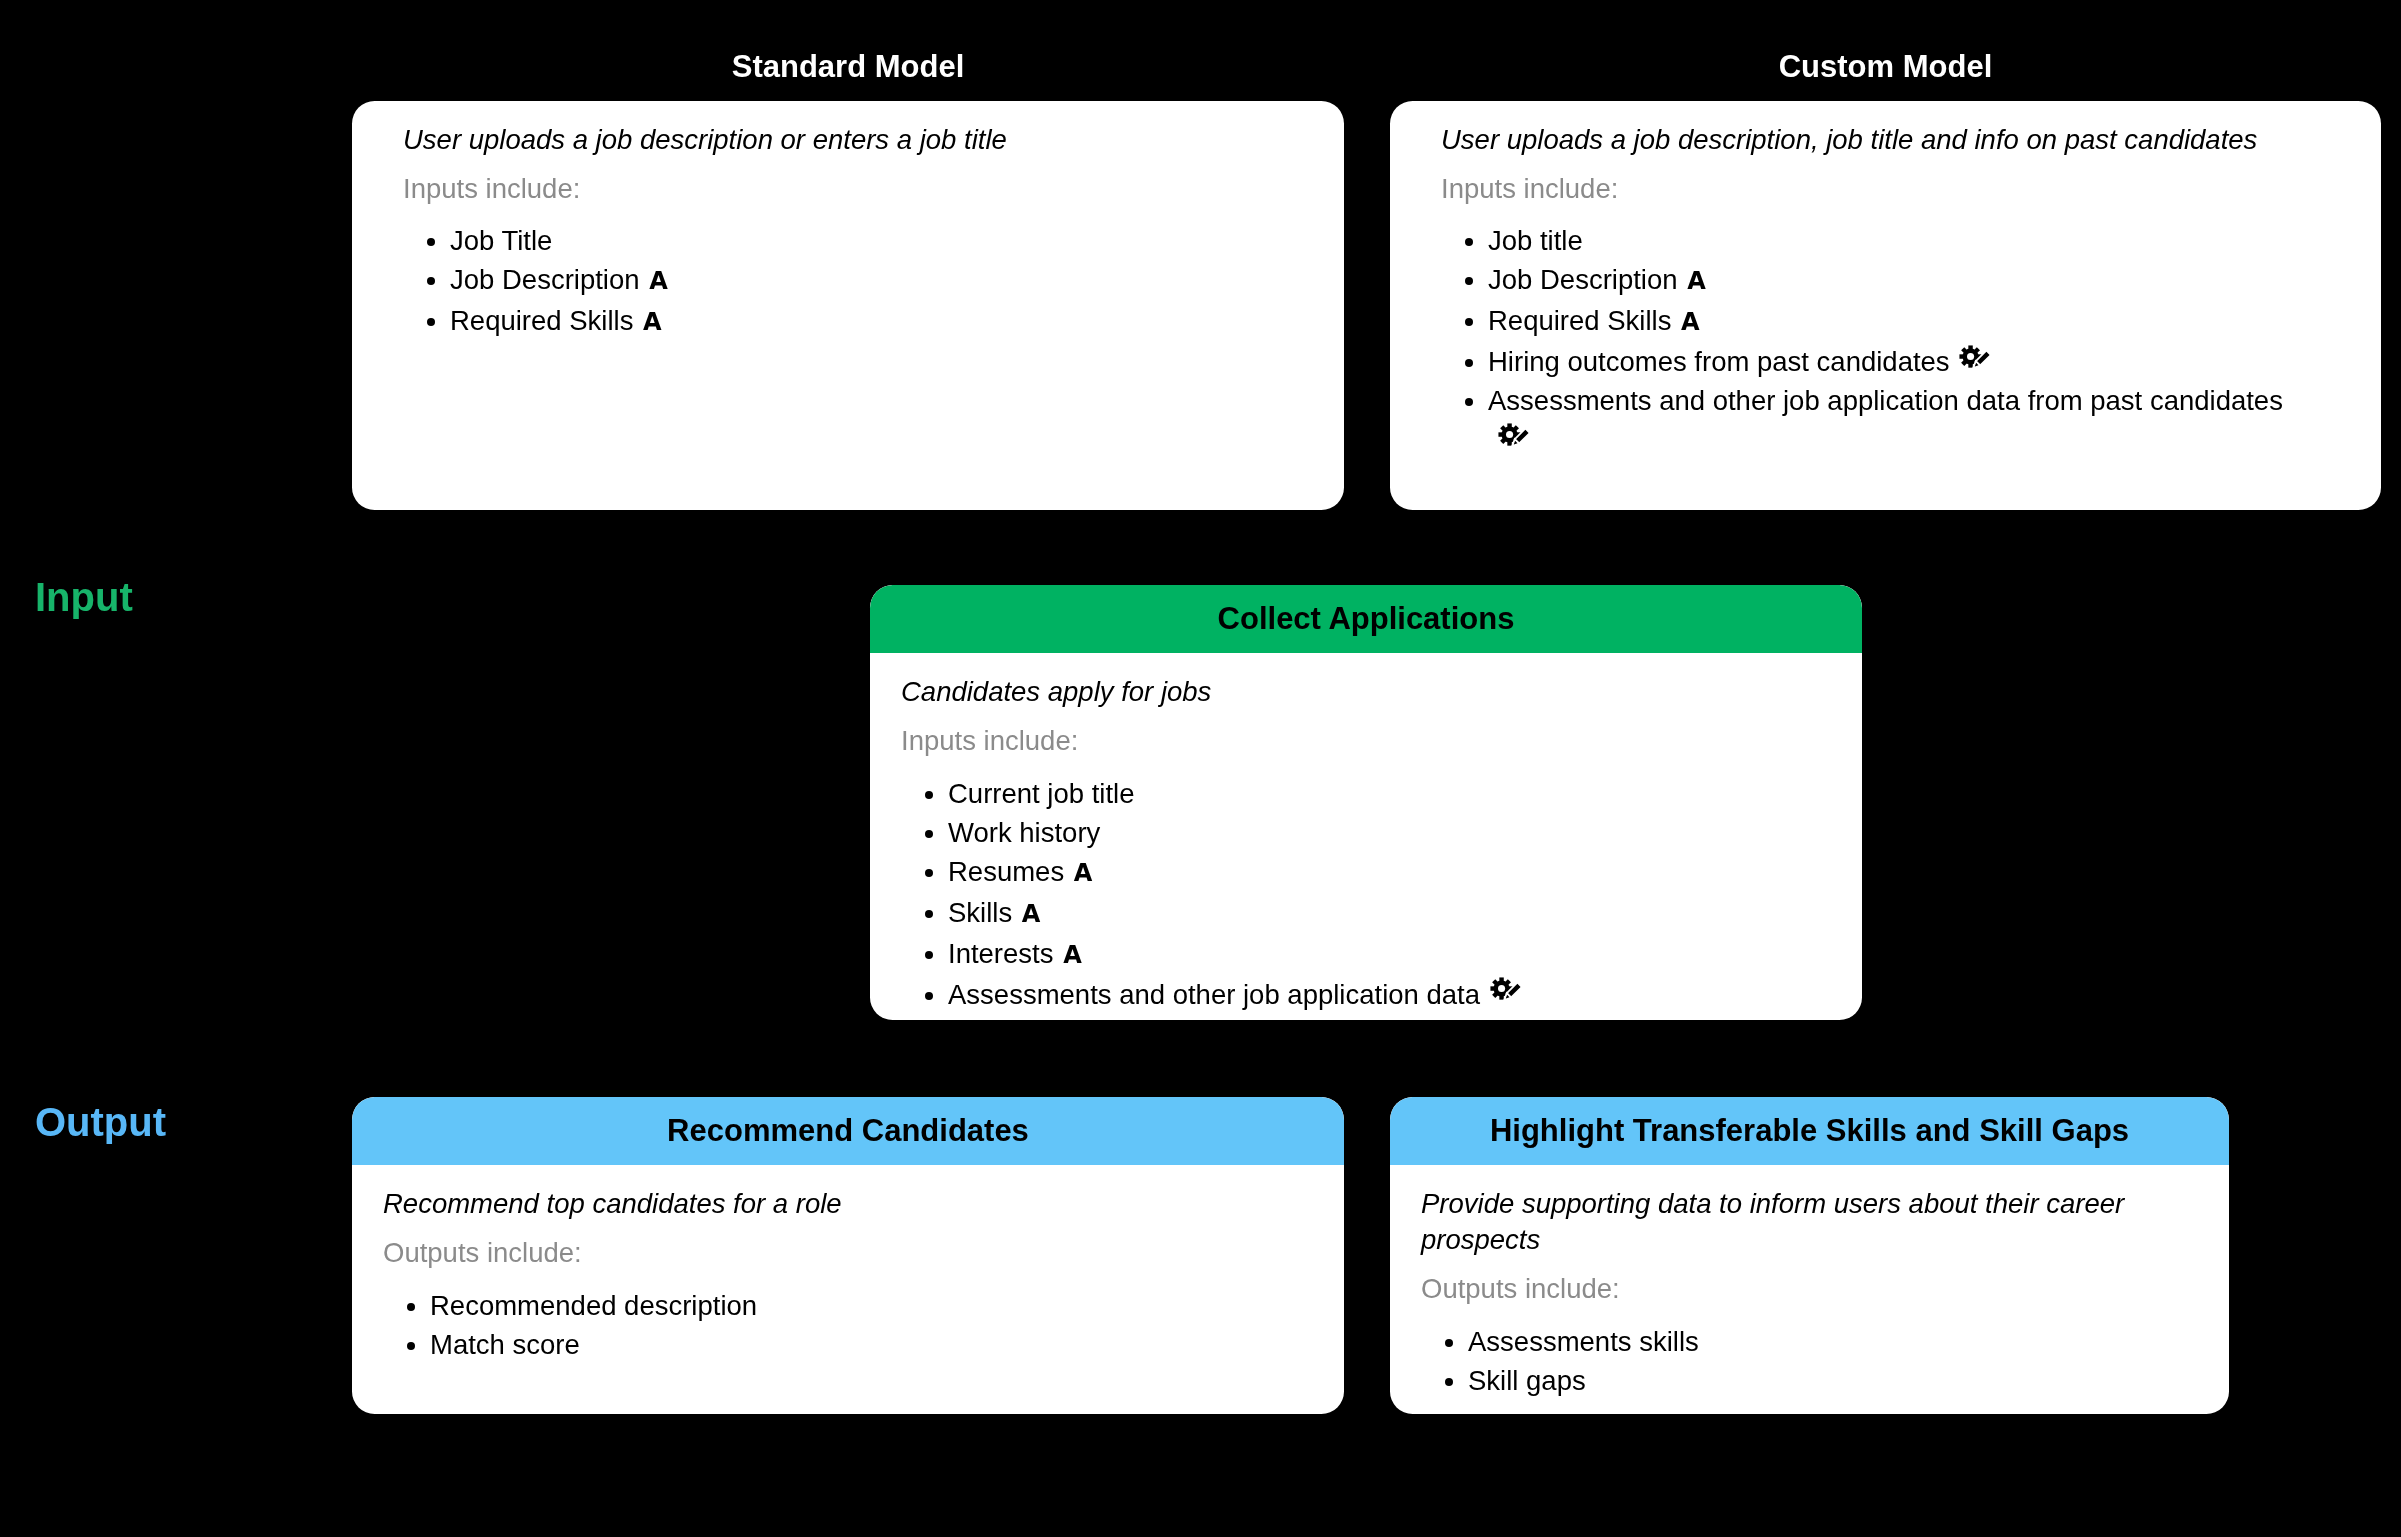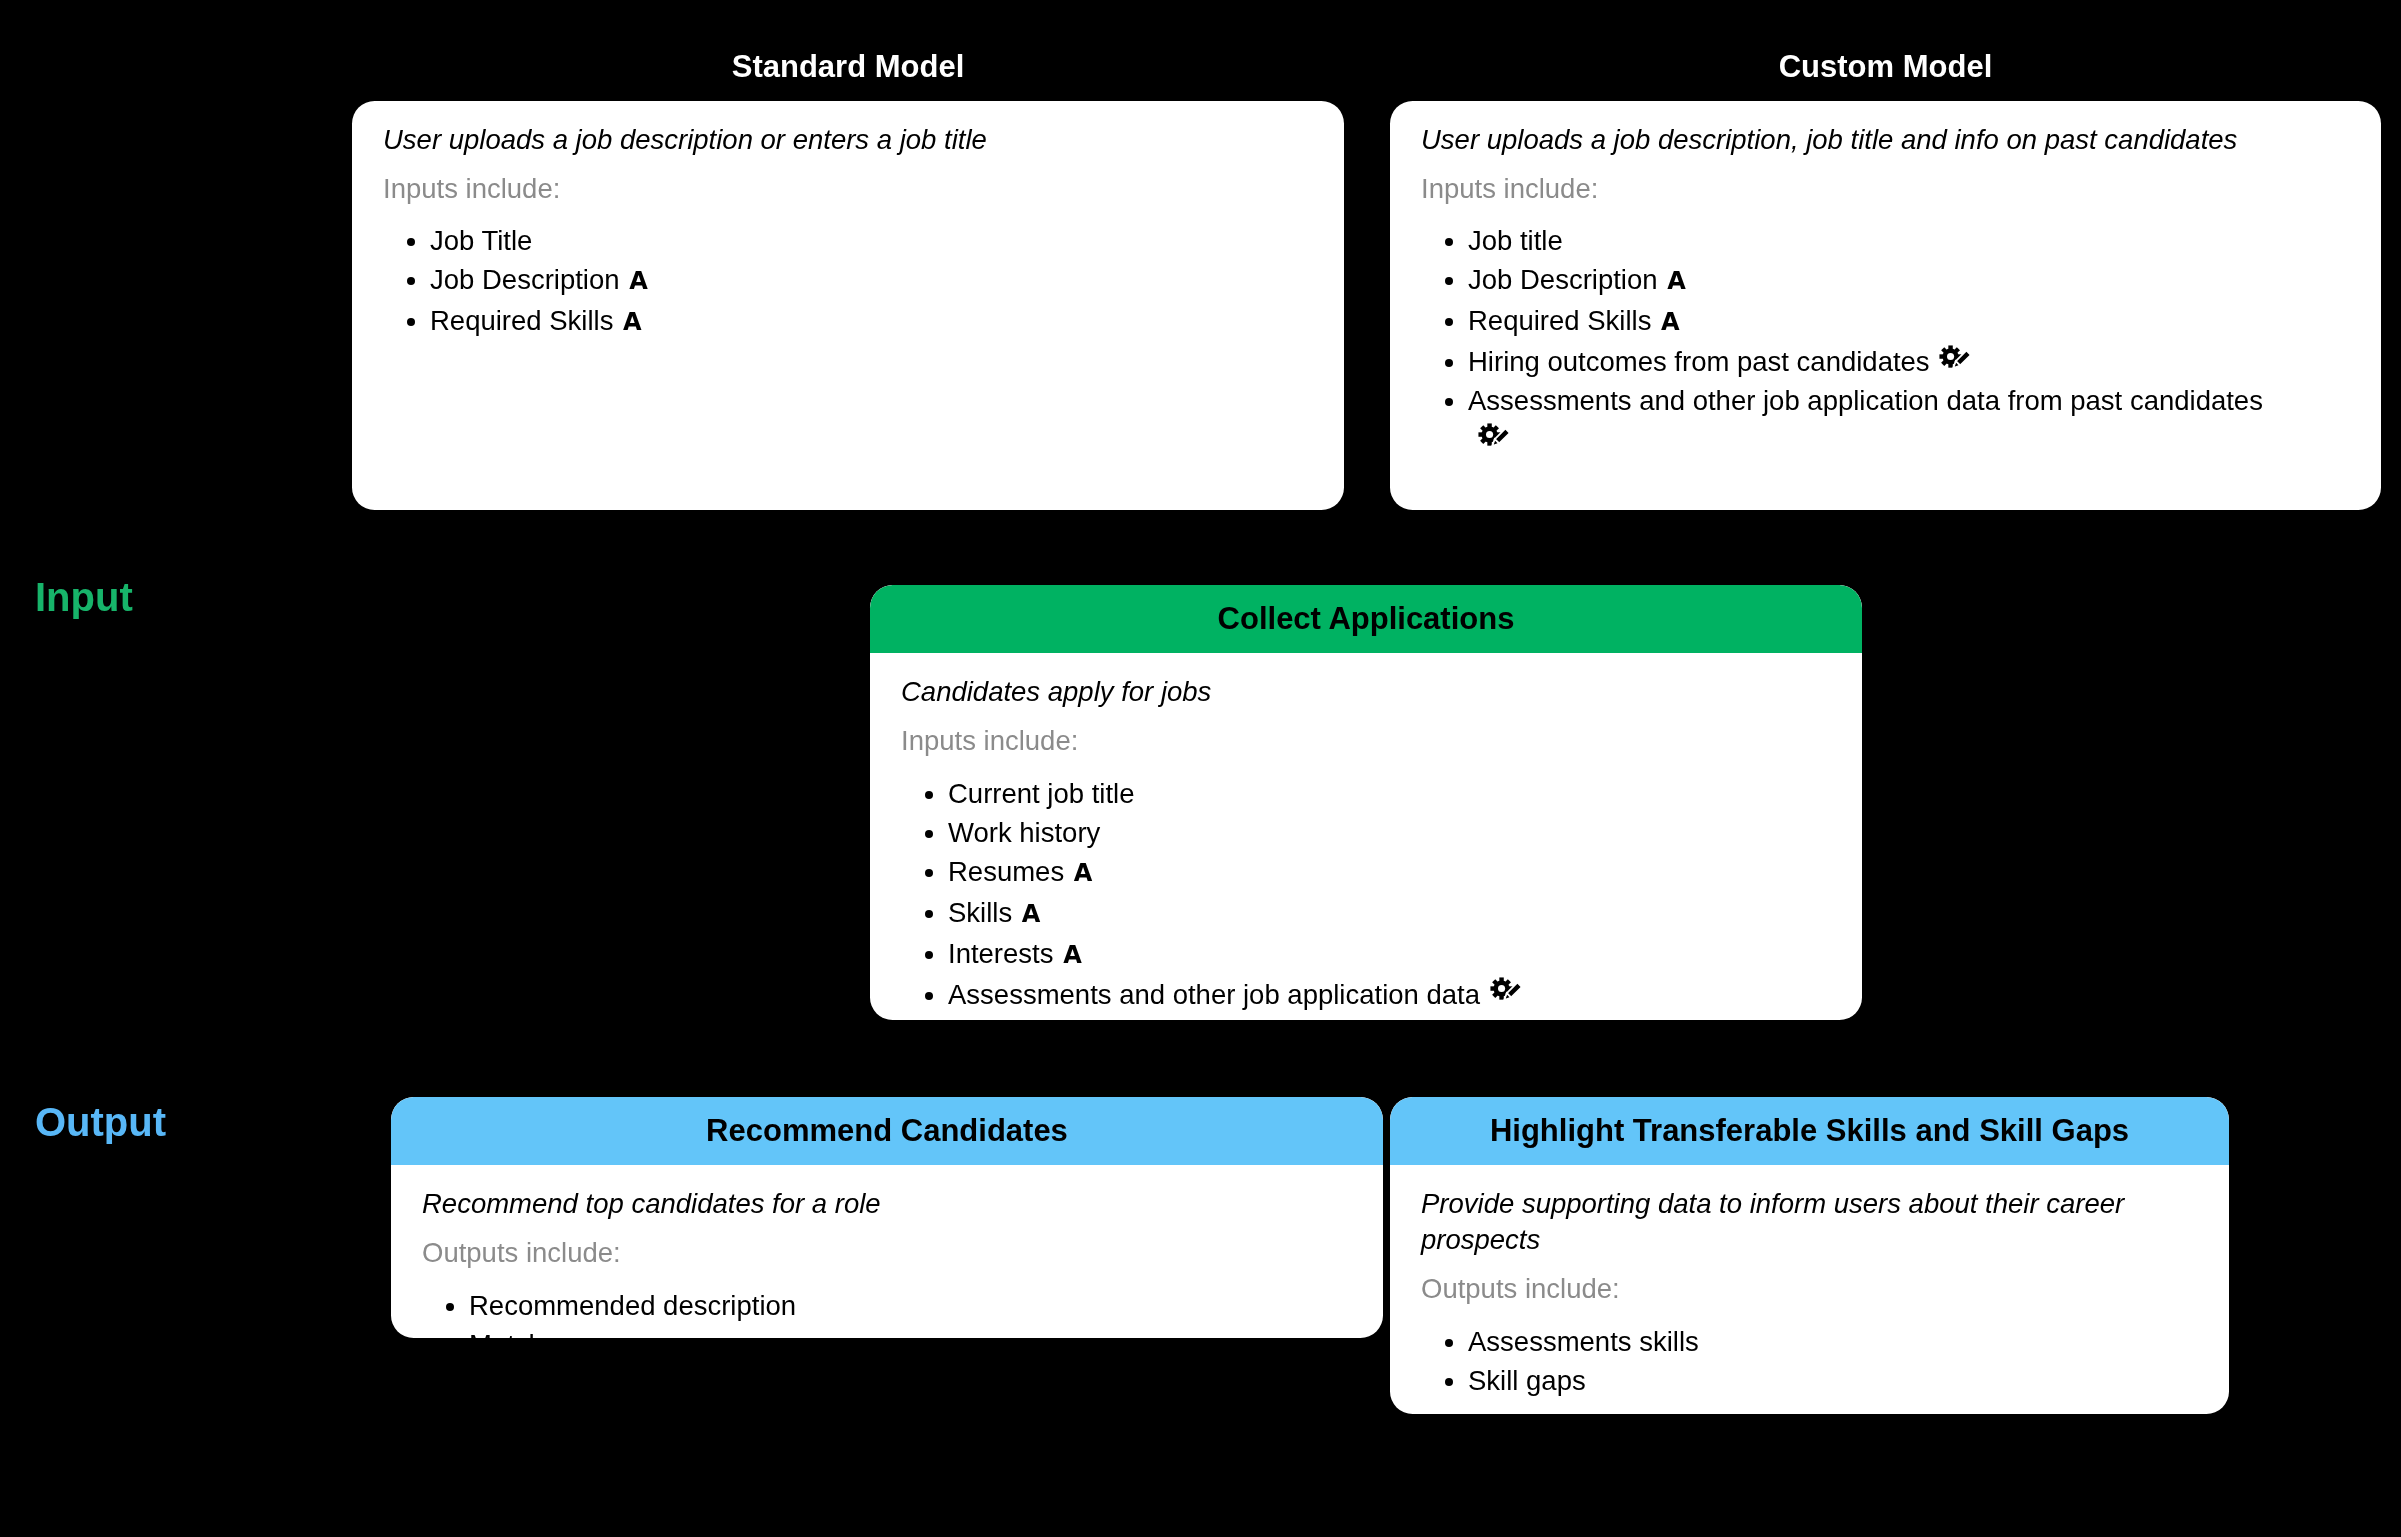--- a/index.html
+++ b/index.html
@@ -25,25 +25,25 @@
   .top-title {
     font-size:31px; font-weight:bold; color:#fff;
     text-align:center; line-height:39px; margin-bottom:14.5px;
   }
 
   .card {
     background:var(--card-bg,#fff);
     border-radius:22.6px;
     overflow:hidden;
   }
-  .col .card { height:409px; }
+  .col .card { height:409px;padding-left:20px; }
 
   .card.headered { position:absolute; }
   .card.collect   { left:870px; top:585px;  width:992px; height:435px; }
-  .card.recommend { left:352px;  top:1097px; width:992px; height:241px;margin-left:39px; }
+  .card.recommend { left:352px;  top:1097px; width:992px; height:317px; }
   .card.highlight { left:1390px; top:1097px; width:839px; height:317px; }
 
   .card-header {
     height:68px; display:flex; align-items:center; justify-content:center;
     font-size:31px; font-weight:bold; color:#000;
     border-radius:22.6px 22.6px 0 0;
   }
   .card-header.green { background:var(--green,#00B262); }
   .card-header.blue  { background:var(--blue,#63C5F9); }
 

